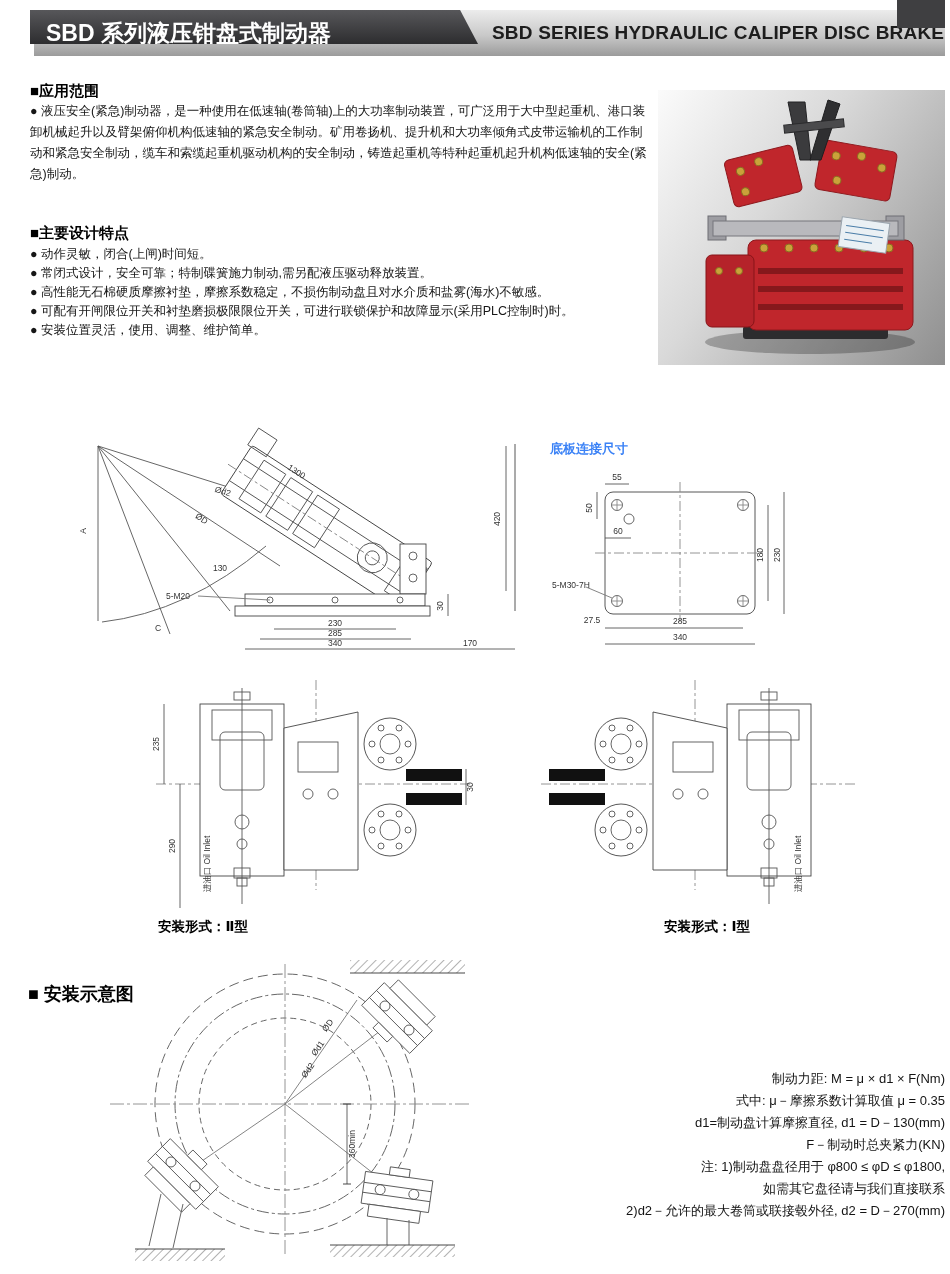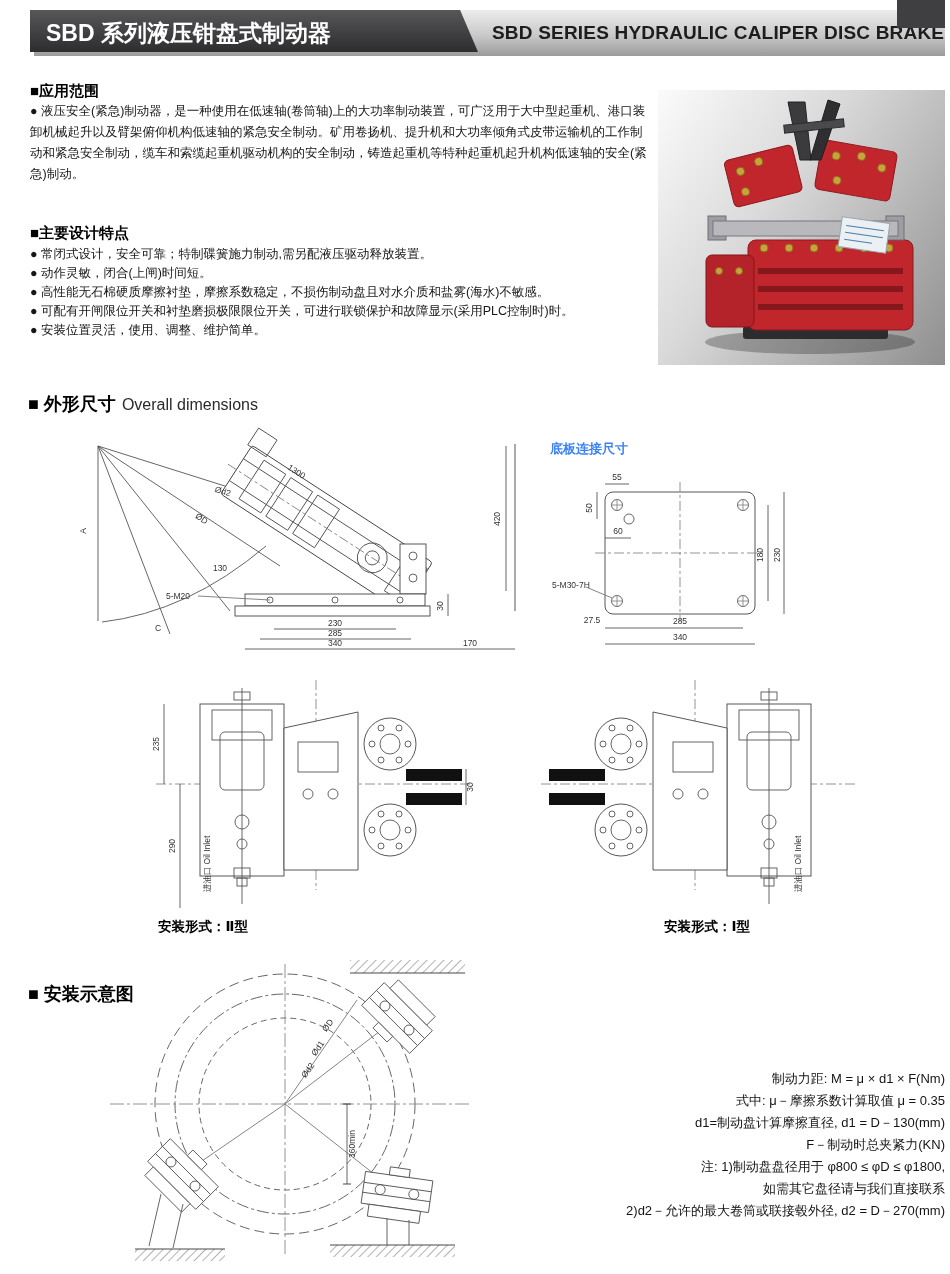--- a/index.html
+++ b/index.html
@@ -1,21 +1,21 @@
 <!DOCTYPE html>
 <html><head>
 <meta charset="utf-8">
 <style>
   html,body{margin:0;padding:0;background:#fff;}
   .page{position:relative;width:950px;height:1274px;background:#fff;overflow:hidden;
         font-family:"Liberation Sans","DejaVu Sans",sans-serif;color:#111;}
   
   .hdr-light{position:absolute;left:34px;top:10px;width:911px;height:46px;
              background:linear-gradient(180deg,#ececec 0%,#c9c9c9 55%,#9b9b9b 100%);}
-  .hdr-dark{position:absolute;left:30px;top:10px;width:448px;height:42px;
+  .hdr-dark{position:absolute;left:30px;top:10px;width:448px;height:34px;
             background:linear-gradient(180deg,#57575a 0%,#2d2d2f 100%);
             clip-path:polygon(0 0,96% 0,100% 100%,0 100%);
             color:#fff;font-size:23px;font-weight:bold;line-height:46px;padding-left:16px;box-sizing:border-box;}
   .hdr-en{position:absolute;left:492px;top:10px;width:455px;height:52px;line-height:46px;
           font-size:19px;font-weight:bold;color:#1d1d1d;letter-spacing:.2px;}
   .corner-box{position:absolute;right:5px;top:0;width:48px;height:28px;background:#3f3f41;}
   
   .sec-head{position:absolute;left:30px;font-size:15px;font-weight:bold;color:#000;}
   .app-body{position:absolute;left:30px;top:101px;width:618px;font-size:12.5px;line-height:21px;color:#161616;}
   .feat-list{position:absolute;left:30px;top:245px;width:640px;font-size:12.5px;line-height:19px;color:#161616;}
@@ -47,22 +47,22 @@
     <div class="hdr-dark">SBD 系列液压钳盘式制动器</div>
     <div class="hdr-en">SBD SERIES HYDRAULIC CALIPER DISC BRAKE</div>
     <div class="corner-box"></div>
   </div>
 
   <div class="sec-head" style="top:82px;">■应用范围</div>
   <div class="app-body">● 液压安全(紧急)制动器，是一种使用在低速轴(卷筒轴)上的大功率制动装置，可广泛用于大中型起重机、港口装卸机械起升以及臂架俯仰机构低速轴的紧急安全制动。矿用卷扬机、提升机和大功率倾角式皮带运输机的工作制动和紧急安全制动，缆车和索缆起重机驱动机构的安全制动，铸造起重机等特种起重机起升机构低速轴的安全(紧急)制动。</div>
 
   <div class="sec-head" style="top:224px;">■主要设计特点</div>
   <div class="feat-list">
+    <div>● 动作灵敏，闭合(上闸)时间短。</div>
     <div>● 常闭式设计，安全可靠；特制碟簧施力制动,需另配液压驱动释放装置。</div>
-    <div>● 动作灵敏，闭合(上闸)时间短。</div>
     <div>● 高性能无石棉硬质摩擦衬垫，摩擦系数稳定，不损伤制动盘且对水介质和盐雾(海水)不敏感。</div>
     <div>● 可配有开闸限位开关和衬垫磨损极限限位开关，可进行联锁保护和故障显示(采用PLC控制时)时。</div>
     <div>● 安装位置灵活，使用、调整、维护简单。</div>
   </div>
 
   <div class="photo">
     <svg width="287" height="275" viewBox="0 0 287 275">
       <g>
         <ellipse cx="152" cy="252" rx="105" ry="12" fill="rgba(0,0,0,0.25)" stroke="none"></ellipse>
         <rect x="85" y="236" width="145" height="13" rx="3" fill="#2c2c2e" stroke="none"></rect>
@@ -101,23 +101,20 @@
           <circle cx="223" cy="73" r="4" fill="#caa23a" stroke="#8a6d20"></circle>
           <circle cx="181" cy="93" r="4" fill="#caa23a" stroke="#8a6d20"></circle>
         </g>
         <polygon points="130,12 142,70 153,70 147,12" fill="#3b3b3d" stroke="#232325"></polygon>
         <polygon points="170,10 152,70 163,70 182,14" fill="#2f2f31" stroke="#1e1e20"></polygon>
         <rect x="126" y="32" width="60" height="8" fill="#4a4a4c" stroke="#2a2a2c" transform="rotate(-6 156 36)"></rect>
       </g>
     </svg>
   </div>
 
-  <div class="big-head" style="top:392px;">
-    <span>■ 外形尺寸</span><span class="en">Overall dimensions</span>
-  </div>
 
   <svg class="draw" style="left:70px;top:426px;" width="455" height="235" viewBox="0 0 455 235" fill="none" stroke="#555">
     <g>
       <line x1="28" y1="20" x2="28" y2="195"></line>
       <line x1="28" y1="20" x2="100" y2="208"></line>
       <line x1="28" y1="20" x2="160" y2="185"></line>
       <line x1="28" y1="20" x2="210" y2="140"></line>
       <line x1="28" y1="20" x2="250" y2="90"></line>
       <path d="M 32 196 Q 118 186 196 120"></path>
       <g transform="rotate(33 255 100)">

